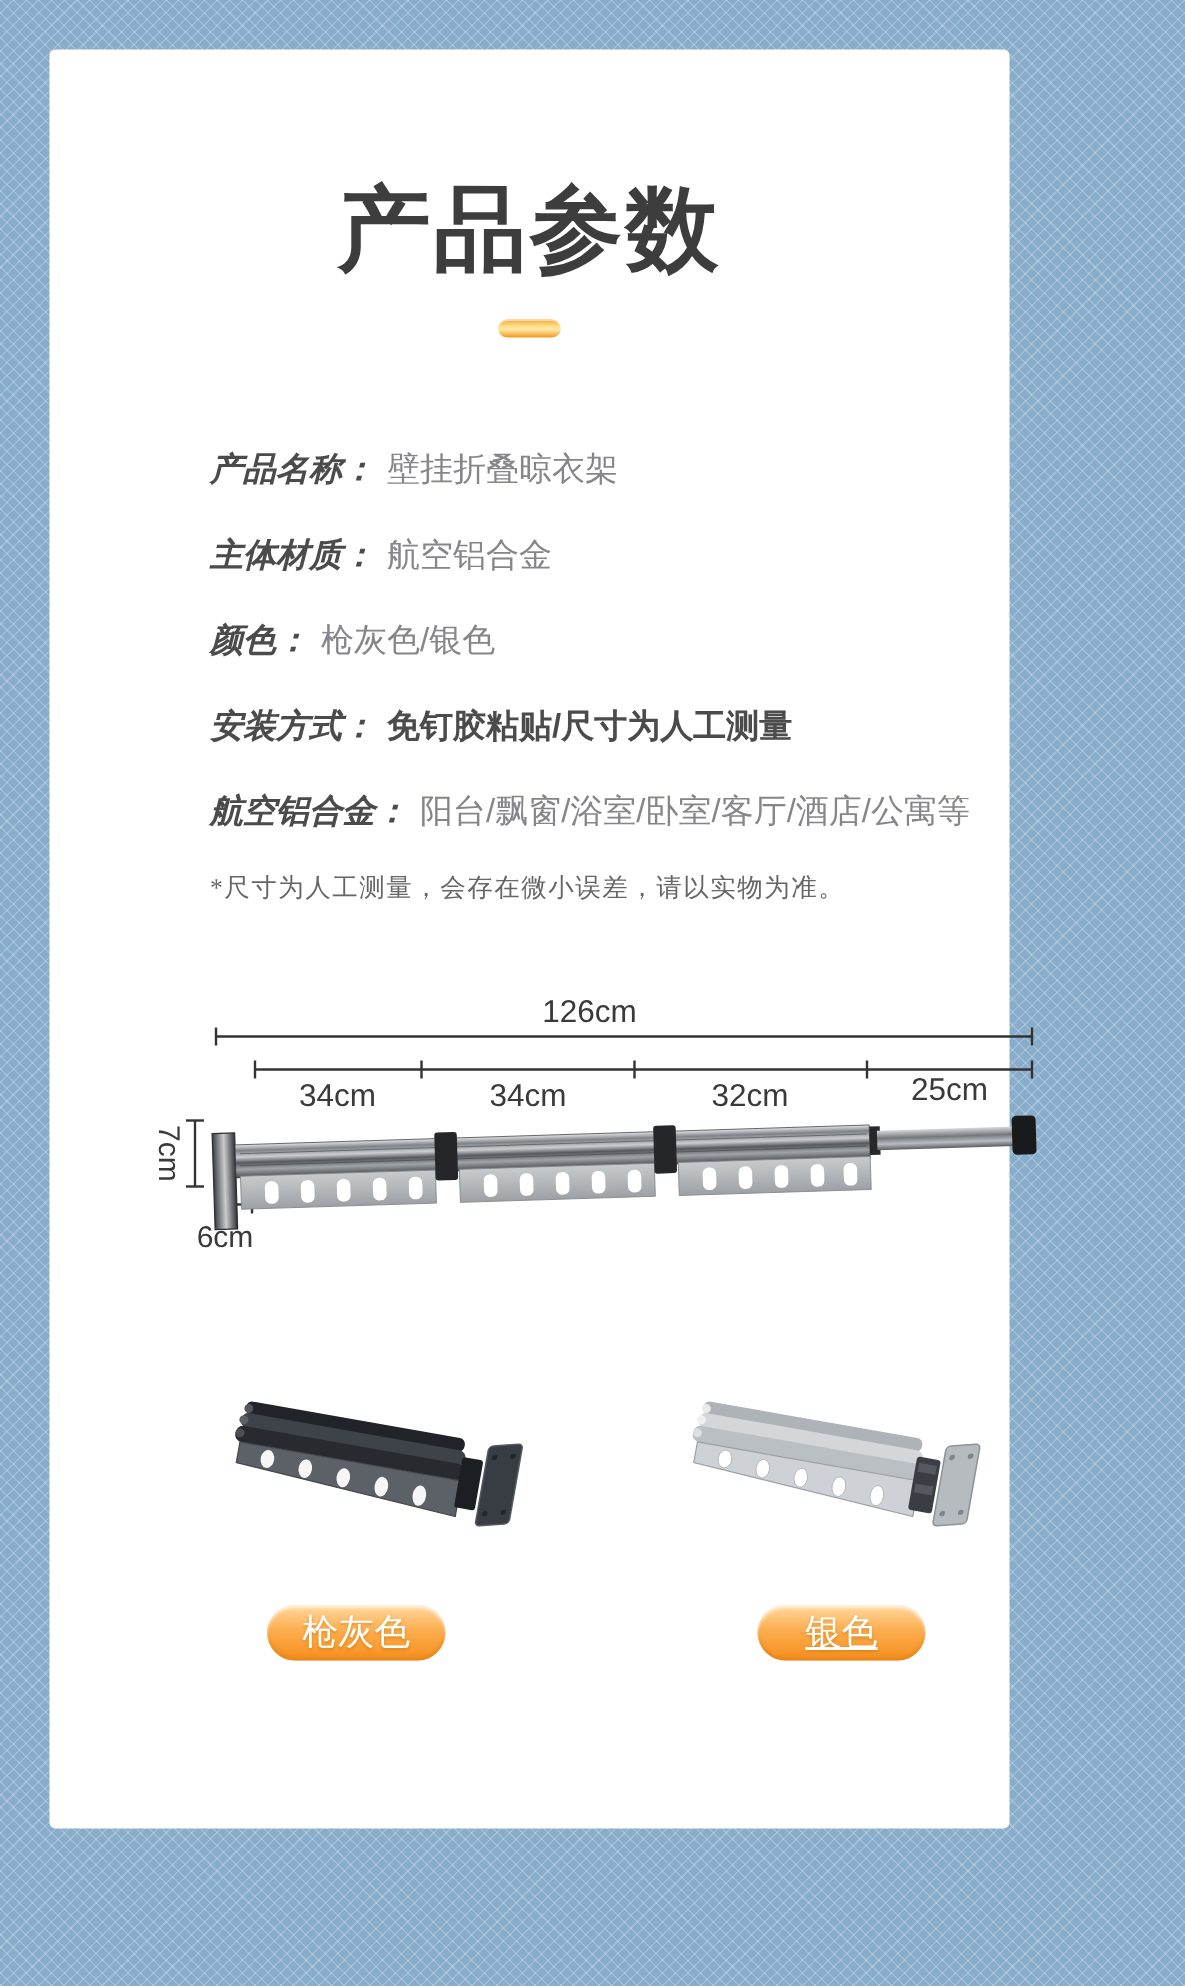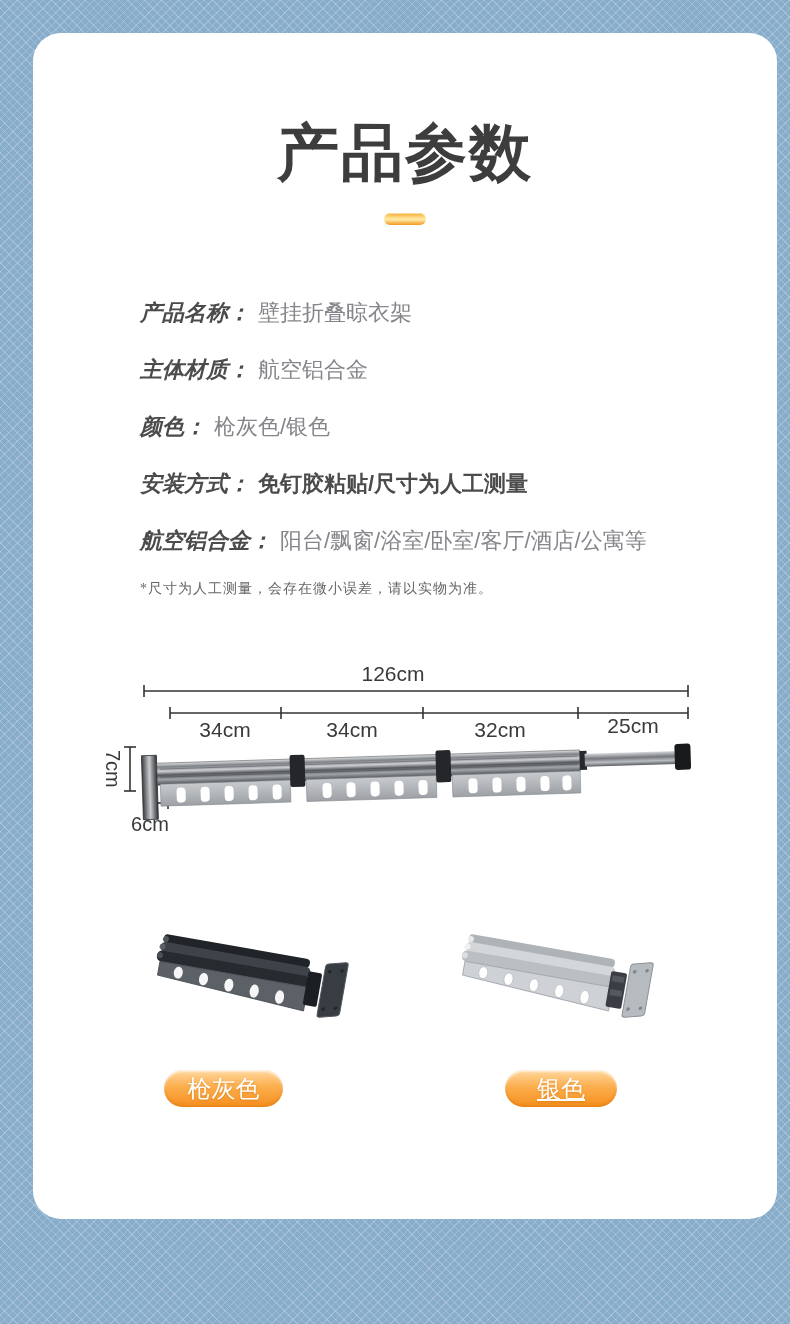--- a/index.html
+++ b/index.html
@@ -5,58 +5,58 @@
   html,body{margin:0;padding:0;}
   body{
     width:790px;height:1324px;position:relative;overflow:hidden;
     font-family:"Liberation Sans","DejaVu Sans",sans-serif;
     background-color:#88adcb;
     background-image:
       repeating-linear-gradient(45deg, rgba(255,255,255,.20) 0 1px, transparent 1px 6px),
       repeating-linear-gradient(-45deg, rgba(255,255,255,.20) 0 1px, transparent 1px 6px);
   }
   .card{
-    position:absolute;left:33px;top:33px;width:744px;height:1186px;
-    background:#ffffff;border-radius:28px;
+    position:absolute;left:33px;top:33px;width:640px;height:1186px;
+    background:#ffffff;border-radius:4px;
   }
   .page-title{
     position:absolute;top:78px;left:0;width:100%;
     text-align:center;font-size:62px;font-weight:bold;
     color:#3d3d3d;letter-spacing:2px;margin:0;
   }
   .dash{
     position:absolute;top:180px;left:50%;margin-left:-21px;
     width:42px;height:12px;border-radius:7px;
     background:linear-gradient(180deg,#f7a82e 0%,#ffdf8e 40%,#ffeaa6 55%,#f2981f 100%);
     box-shadow:inset 0 1px 0 rgba(255,255,255,.55);
   }
   .specs{position:absolute;left:107px;top:268px;width:560px;}
   .spec-row{margin-bottom:33px;font-size:22px;line-height:24px;white-space:nowrap;}
   .spec-label{font-weight:bold;color:#4b4b4b;margin-right:8px;font-style:italic;}
   .spec-value{color:#85858b;}
   .spec-value.strong{color:#4b4b4b;font-weight:bold;}
   .note{
     position:absolute;left:107px;top:547px;margin:0;
     font-family:"Liberation Serif","DejaVu Serif",serif;
-    font-size:14px;color:#666;letter-spacing:1px;
+    font-size:17px;color:#666;letter-spacing:1px;
   }
   .diagram{position:absolute;left:47px;top:622px;width:665px;height:185px;}
   .dim-text{font-size:21px;fill:#3a3a3a;font-family:"Liberation Sans","DejaVu Sans",sans-serif;}
   .dim-line{stroke:#333;stroke-width:1.6;fill:none;}
   .variant-img{position:absolute;width:210px;height:115px;}
   .variant-img.gray{left:117px;top:887px;}
   .variant-img.silver{left:422px;top:887px;}
   .pill{
     position:absolute;top:1037px;height:37px;border-radius:19px;
     background:linear-gradient(180deg,#ffd9a0 0%,#fcae4e 45%,#f68f1f 100%);
     box-shadow:inset 0 2px 2px rgba(255,255,255,.65), inset 0 -2px 3px rgba(214,120,10,.45);
     color:#fff;font-size:24px;line-height:37px;text-align:center;
     text-shadow:0 1px 2px rgba(200,110,0,.5);
   }
-  .pill.gray{left:131px;width:119px;}
+  .pill.gray{left:145px;width:119px;}
   .pill.silver{left:472px;width:112px;text-decoration:underline;}
 </style>
 </head>
 <body>
 
 <div class="card">
 
   <h1 class="page-title">产品参数</h1>
   <div class="dash"></div>
 

